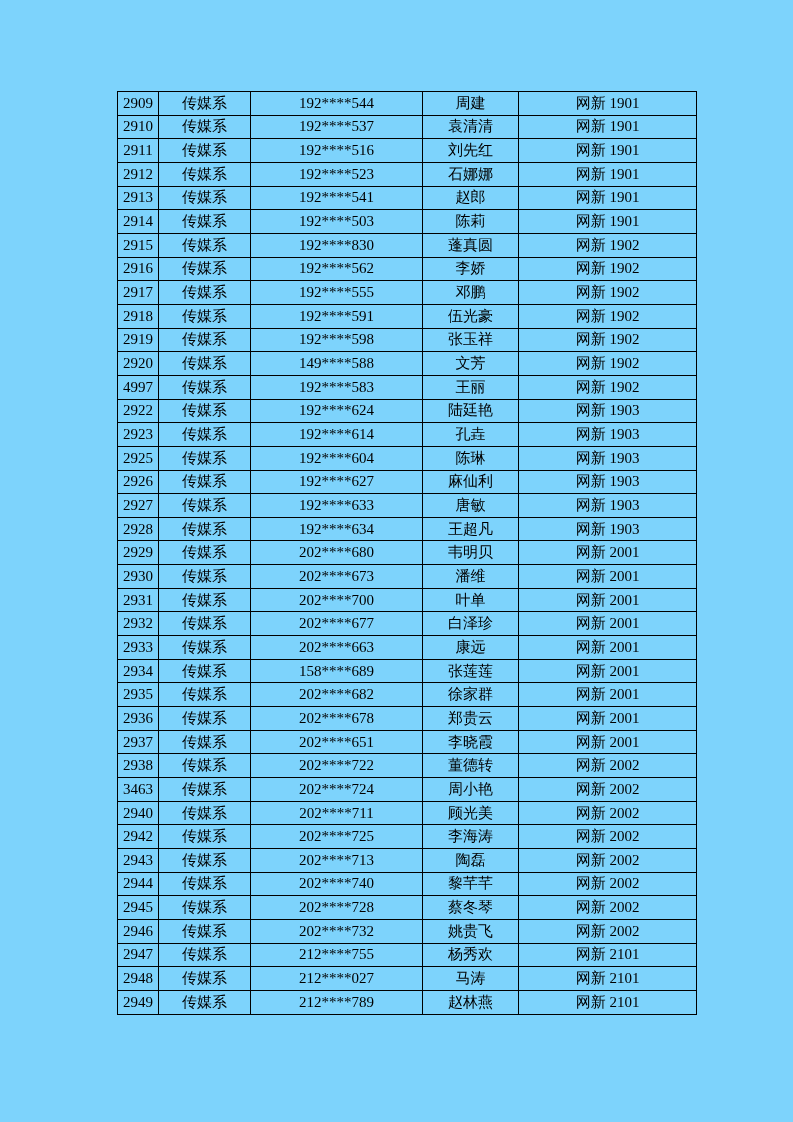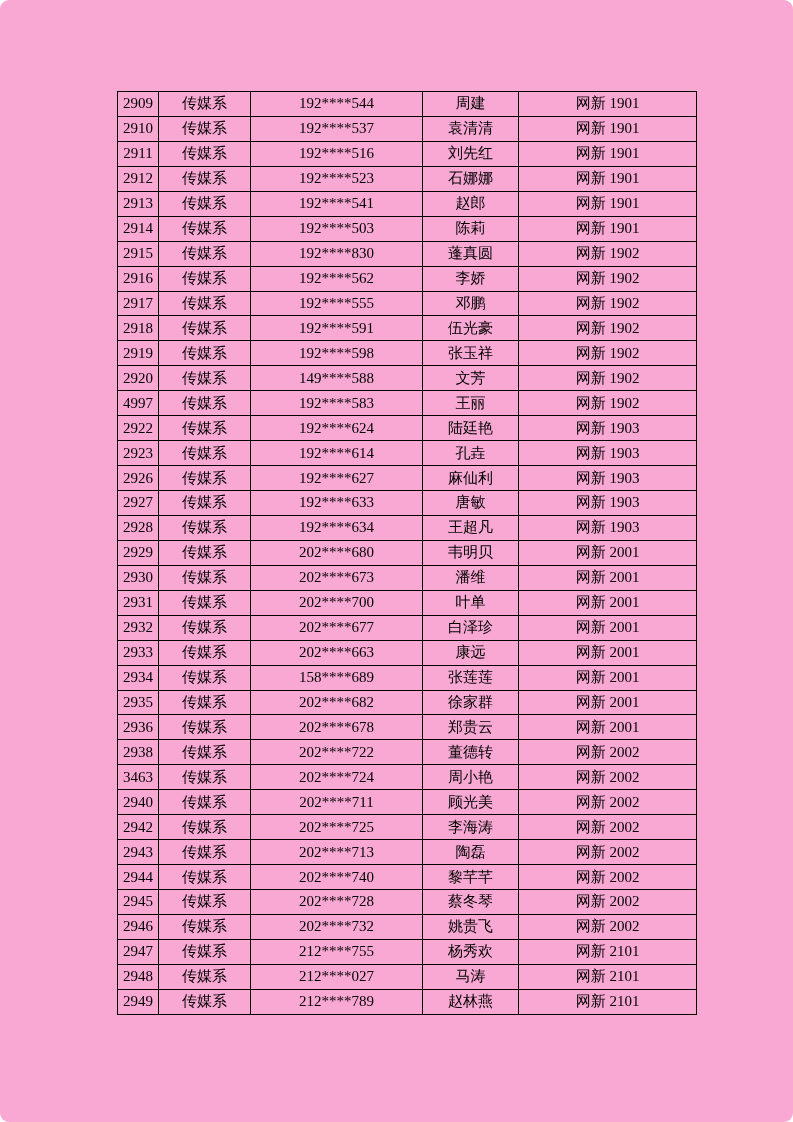--- a/index.html
+++ b/index.html
@@ -4,23 +4,22 @@
 <style>
   html, body {
     margin: 0;
     padding: 0;
     background: #ffffff;
   }
   .page {
     position: relative;
     width: 793px;
     height: 1122px;
-    background: #f9a8d4;
+    background: #7dd3fc;
     overflow: hidden;
-    border-radius: 9px;
   }
   table.roster {
     position: absolute;
     left: 117px;
     top: 91px;
     width: 579px;
     height: 924px;
     border-collapse: collapse;
     table-layout: fixed;
     font-family: "Liberation Serif", "DejaVu Serif", serif;
@@ -154,20 +153,27 @@
           <td>网新 1903</td>
         </tr>
         <tr>
           <td>2923</td>
           <td>传媒系</td>
           <td>192****614</td>
           <td>孔垚</td>
           <td>网新 1903</td>
         </tr>
         <tr>
+          <td>2925</td>
+          <td>传媒系</td>
+          <td>192****604</td>
+          <td>陈琳</td>
+          <td>网新 1903</td>
+        </tr>
+        <tr>
           <td>2926</td>
           <td>传媒系</td>
           <td>192****627</td>
           <td>麻仙利</td>
           <td>网新 1903</td>
         </tr>
         <tr>
           <td>2927</td>
           <td>传媒系</td>
           <td>192****633</td>
@@ -228,20 +234,27 @@
           <td>传媒系</td>
           <td>202****682</td>
           <td>徐家群</td>
           <td>网新 2001</td>
         </tr>
         <tr>
           <td>2936</td>
           <td>传媒系</td>
           <td>202****678</td>
           <td>郑贵云</td>
+          <td>网新 2001</td>
+        </tr>
+        <tr>
+          <td>2937</td>
+          <td>传媒系</td>
+          <td>202****651</td>
+          <td>李晓霞</td>
           <td>网新 2001</td>
         </tr>
         <tr>
           <td>2938</td>
           <td>传媒系</td>
           <td>202****722</td>
           <td>董德转</td>
           <td>网新 2002</td>
         </tr>
         <tr>

